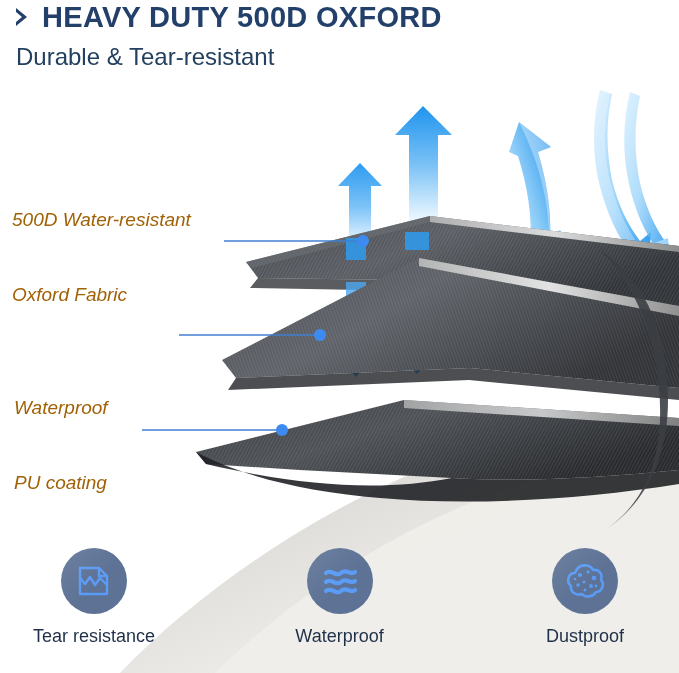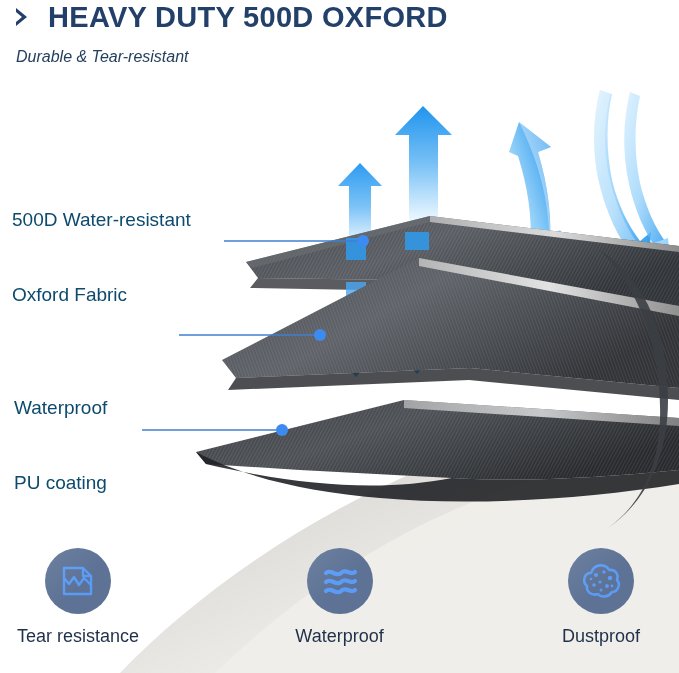--- a/index.html
+++ b/index.html
@@ -20,76 +20,76 @@
   .header {
     position: absolute;
     left: 0; top: 0;
     width: 679px;
   }
   .title-row {
     position: absolute;
     left: 14px; top: 0px;
     display: flex;
     align-items: center;
-    gap: 18px;
+    gap: 12px;
   }
   .chevron {
     width: 16px; height: 24px;
     flex: 0 0 auto;
     display: block;
   }
   .title-text {
     font-size: 29px;
     font-weight: 800;
     letter-spacing: 0.3px;
     color: #23406B;
     line-height: 34px;
     white-space: nowrap;
   }
   .subtitle {
     position: absolute;
     left: 16px; top: 42px;
-    font-size: 16px;
+    font-size: 24px;
     font-weight: 400;
     color: #24405F;
     line-height: 30px;
     white-space: nowrap;
-    font-style: italic;
   }
 
   
   .stage {
     position: absolute;
     left: 0; top: 0;
     width: 679px; height: 673px;
   }
   .stage svg { display: block; }
 
   
   .callout {
     position: absolute;
-    color: #0c4a6e;
+    color: #a16207;
     font-size: 19px;
     line-height: 27px;
     white-space: nowrap;
+    font-style: italic;
   }
   .callout .l2 { display: block; margin-top: 48px; }
   #callout-fabric    { left: 12px; top: 206px; }
   #callout-uv        { left: 16px; top: 298px; }
   #callout-pu        { left: 14px; top: 394px; }
 
   
   .features {
     position: absolute;
     left: 0; top: 548px;
     width: 679px; height: 125px;
     display: flex;
     align-items: flex-start;
     justify-content: space-between;
-    padding: 0 16px;
+    padding: 0 32px;
     box-sizing: border-box;
   }
   .feature {
     width: 124px;
     display: flex;
     flex-direction: column;
     align-items: center;
   }
   .feature-circle {
     width: 66px; height: 66px;

